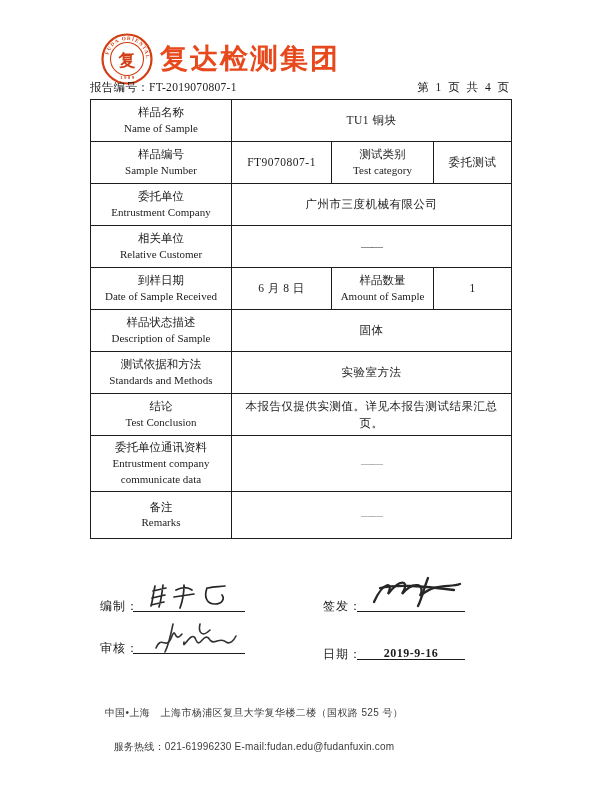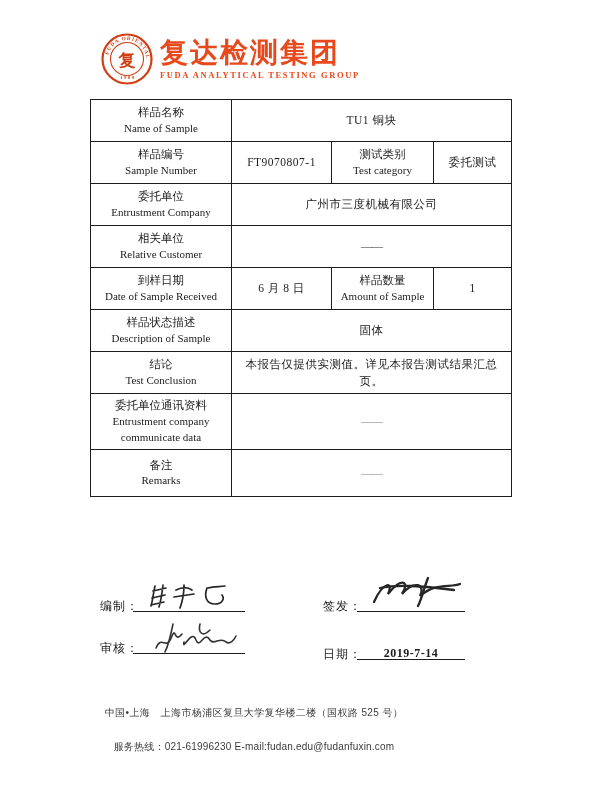--- a/index.html
+++ b/index.html
@@ -122,24 +122,27 @@
           <path id="rimTop" d="M 8 27 A 19 19 0 1 1 46 27"></path>
         </defs>
       <text font-size="5.2" fill="#d23f14" font-family="Liberation Serif, serif" font-weight="bold" letter-spacing="1">
         <textPath href="#rimTop" startOffset="4">FUDA ORIENTAL TESTING</textPath>
       </text>
       <text x="20" y="46.5" font-size="5" fill="#d23f14" font-weight="bold" font-family="Liberation Serif, serif" letter-spacing="1.4">1989</text>
       <text x="27" y="33.5" font-size="17" fill="#d23f14" font-weight="bold" text-anchor="middle" font-family="Liberation Serif, serif">复</text>
     </svg>
     <div class="logo-text-col">
       <div class="logo-cn">复达检测集团</div>
-      <div class="logo-en">FUDA ANALYTICAL TESTING GROUP</div>
     </div>
   </div>
 
+  <div class="report-line">
+    <span class="report-no">报告编号：FT-2019070807-1</span>
+    <span class="page-info">第 1 页 共 4 页</span>
+  </div>
 
   <table class="info">
     <colgroup>
         <col style="width:141px">
         <col style="width:100px">
         <col style="width:102px">
         <col style="width:78px">
       </colgroup>
     <tbody>
         <tr class="r-std">
@@ -186,20 +189,27 @@
         <span class="lbl-en">Amount of Sample</span>
       </td>
       <td><span class="cell-val">1</span></td>
     </tr>
     <tr class="r-std">
       <td>
         <span class="lbl-cn">样品状态描述</span>
         <span class="lbl-en">Description of Sample</span>
       </td>
       <td colspan="3"><span class="cell-val">固体</span></td>
+    </tr>
+    <tr class="r-std">
+      <td>
+        <span class="lbl-cn">测试依据和方法</span>
+        <span class="lbl-en">Standards and Methods</span>
+      </td>
+      <td colspan="3"><span class="cell-val">实验室方法</span></td>
     </tr>
     <tr class="r-std">
       <td>
         <span class="lbl-cn">结论</span>
         <span class="lbl-en">Test Conclusion</span>
       </td>
       <td colspan="3"><span class="cell-val">本报告仅提供实测值。详见本报告测试结果汇总页。</span></td>
     </tr>
     <tr class="r-tall">
       <td>
@@ -244,20 +254,20 @@
   <svg class="sig-svg" style="left:362px; top:572px;" width="104" height="40" viewBox="0 0 104 40">
     <g fill="none" stroke="#262626" stroke-width="2.3" stroke-linecap="round">
       <path d="M12 30 C22 8 32 10 26 22 C40 4 48 10 40 22 C52 8 64 12 58 24 C74 10 88 16 98 12"></path>
       <path d="M18 16 C36 12 60 14 92 18"></path>
       <path d="M66 6 C62 16 60 26 56 34"></path>
     </g>
   </svg>
 
   <span class="sig-label" style="left:323px; top:646px;">日期：</span>
   <span class="sig-line" style="left:357px; top:644px; width:108px; height:16px;"></span>
-  <span class="date-value" style="left:357px; top:646px; width:108px;">2019-7-14</span>
+  <span class="date-value" style="left:357px; top:646px; width:108px;">2019-9-16</span>
 
   <div class="footer">
     <div class="footer-line1">中国•上海　上海市杨浦区复旦大学复华楼二楼（国权路 525 号）</div>
     <div class="footer-line2">服务热线：021-61996230 E-mail:fudan.edu@fudanfuxin.com</div>
   </div>
 
 </div>
 
 </body></html>

